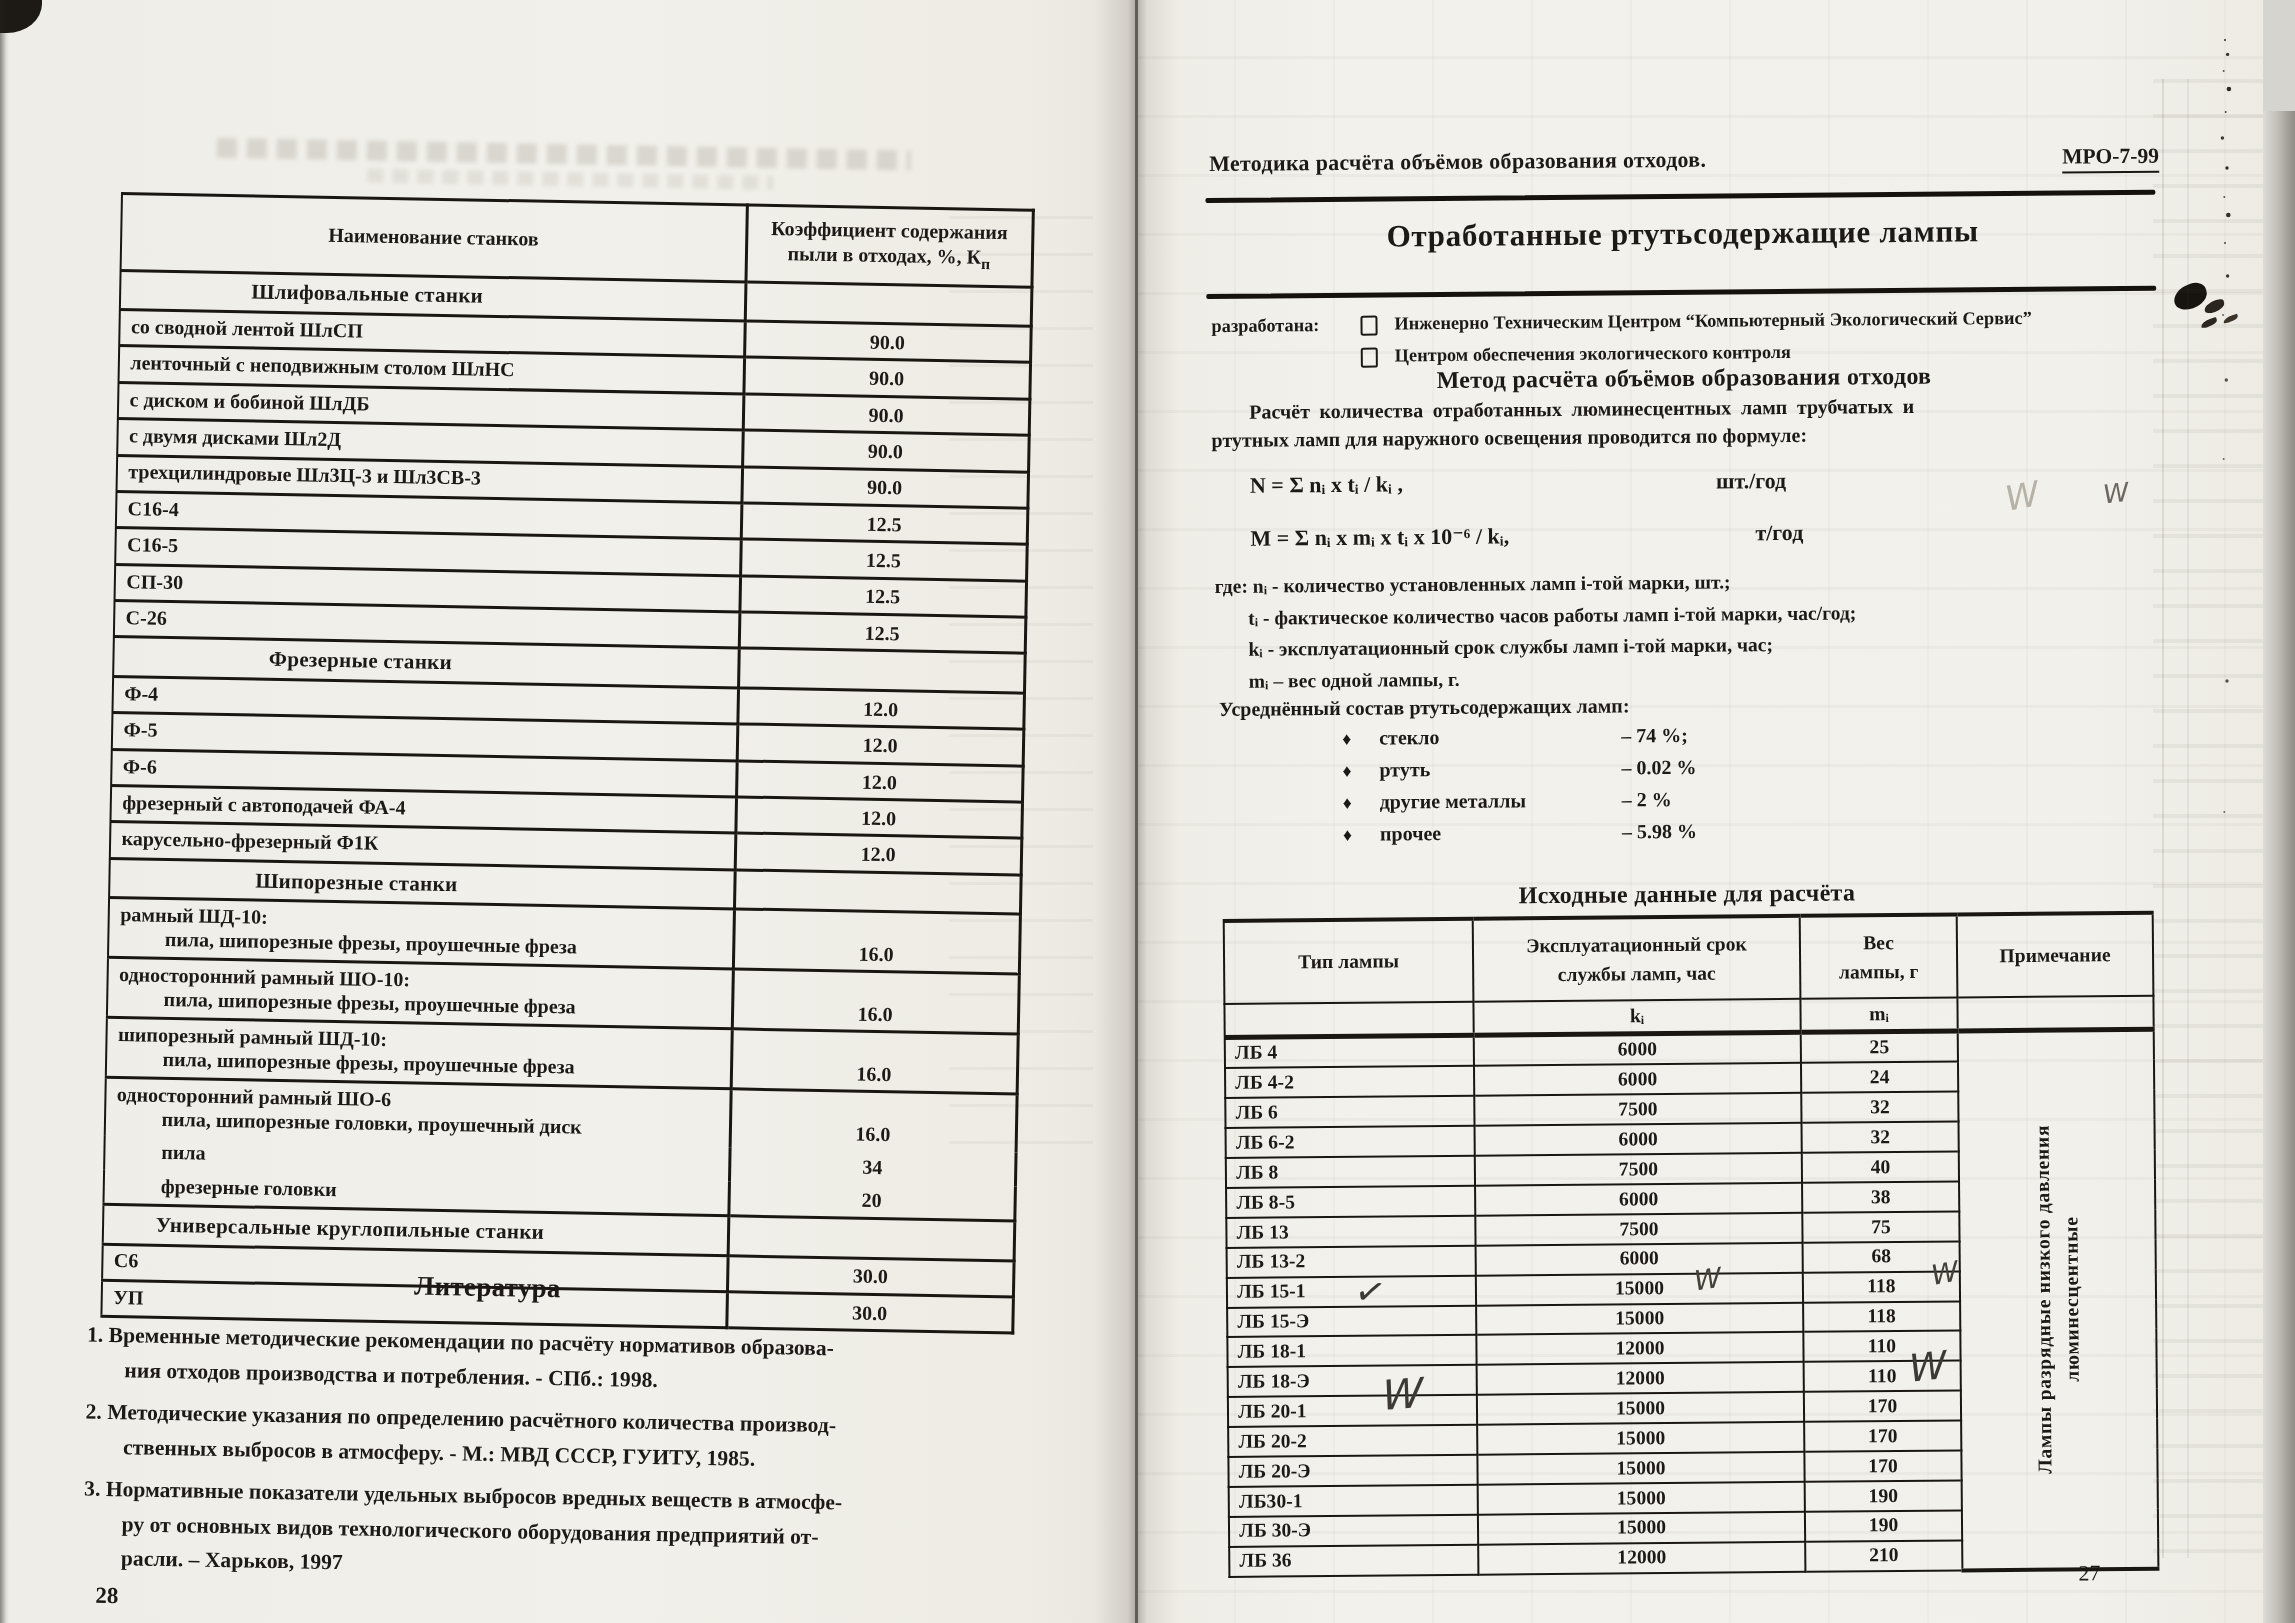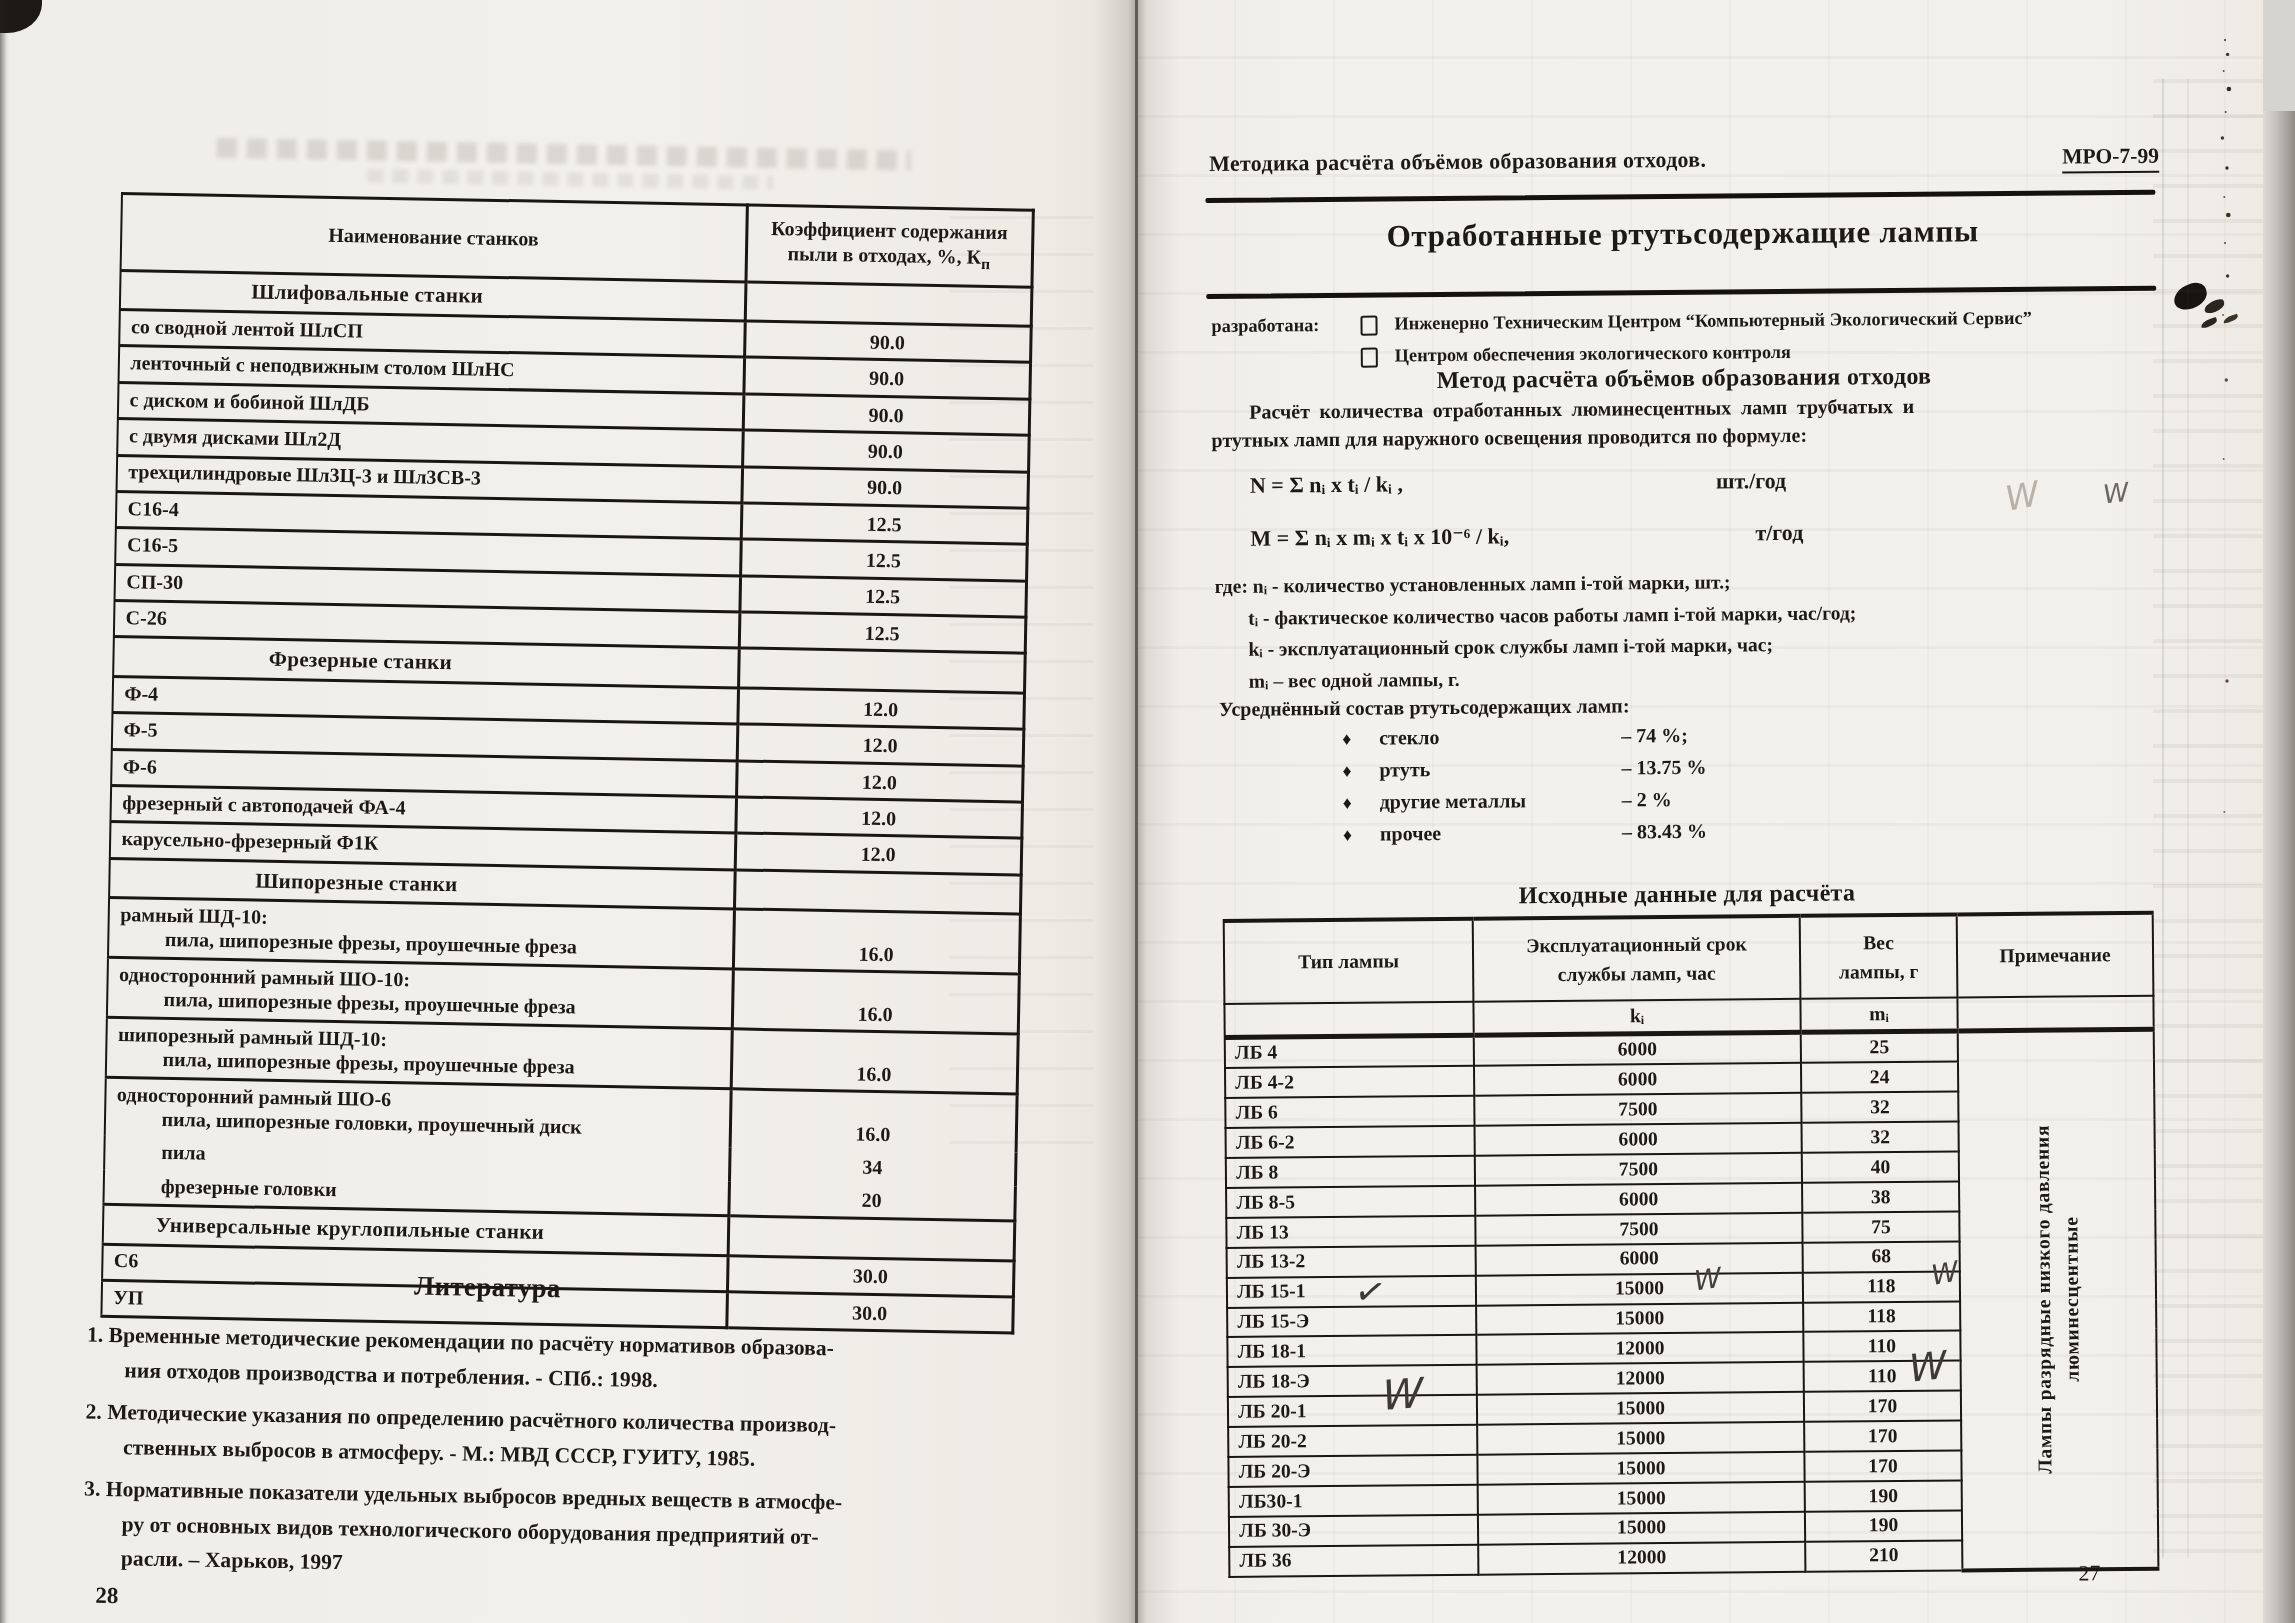--- a/index.html
+++ b/index.html
@@ -381,31 +381,31 @@
       <div class="comp-heading" data-interactable="false">Усреднённый состав ртутьсодержащих ламп:</div>
       <div class="comp-list" id="comp-list" data-interactable="false">
           <div class="comp-row" data-interactable="false">
             <span class="diamond" data-interactable="false">♦</span>
             <span class="comp-label" data-interactable="false">стекло</span>
             <span class="comp-val" data-interactable="false">– 74 %;</span>
           </div>
           <div class="comp-row" data-interactable="false">
             <span class="diamond" data-interactable="false">♦</span>
             <span class="comp-label" data-interactable="false">ртуть</span>
-            <span class="comp-val" data-interactable="false">– 13.75 %</span>
+            <span class="comp-val" data-interactable="false">– 0.02 %</span>
           </div>
           <div class="comp-row" data-interactable="false">
             <span class="diamond" data-interactable="false">♦</span>
             <span class="comp-label" data-interactable="false">другие металлы</span>
             <span class="comp-val" data-interactable="false">– 2 %</span>
           </div>
           <div class="comp-row" data-interactable="false">
             <span class="diamond" data-interactable="false">♦</span>
             <span class="comp-label" data-interactable="false">прочее</span>
-            <span class="comp-val" data-interactable="false">– 83.43 %</span>
+            <span class="comp-val" data-interactable="false">– 5.98 %</span>
           </div>
         </div>
 
       <div class="lamp-heading" data-interactable="false">Исходные данные для расчёта</div>
 
       <div class="rtable-wrap" data-interactable="false">
         <table class="rtable" data-interactable="false">
           <colgroup>
               <col class="col-type">
               <col class="col-life">

